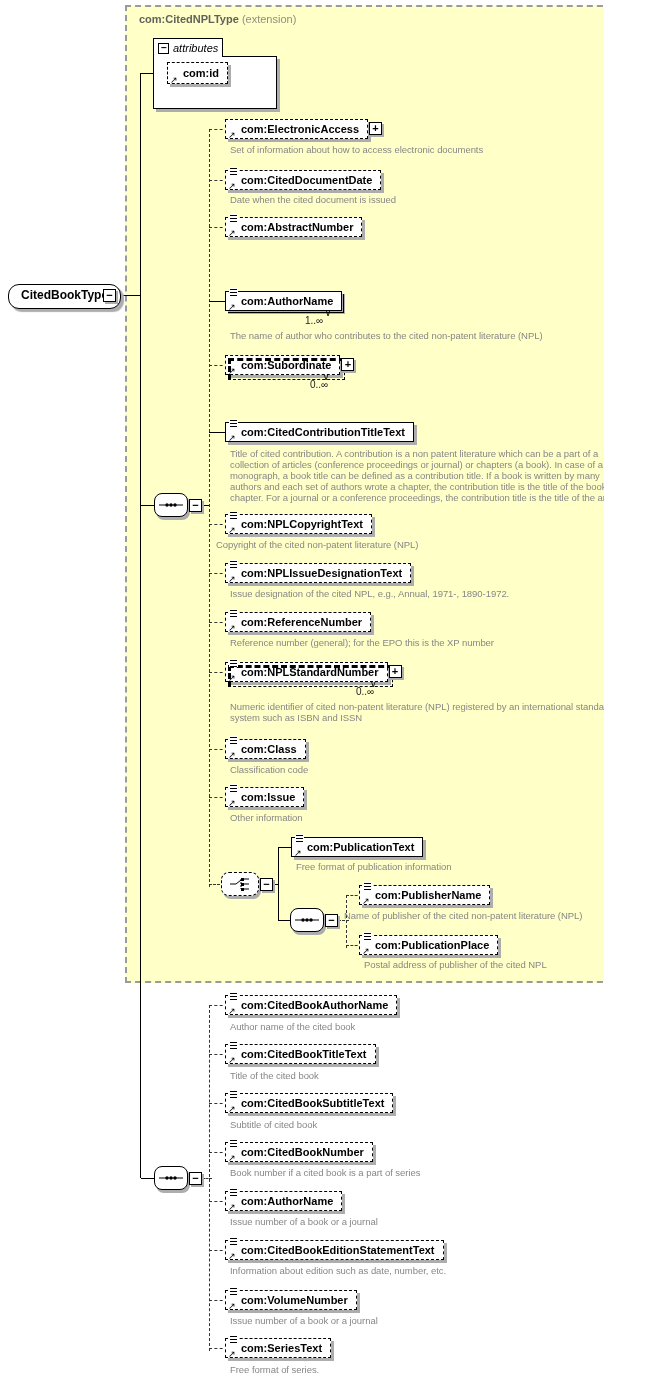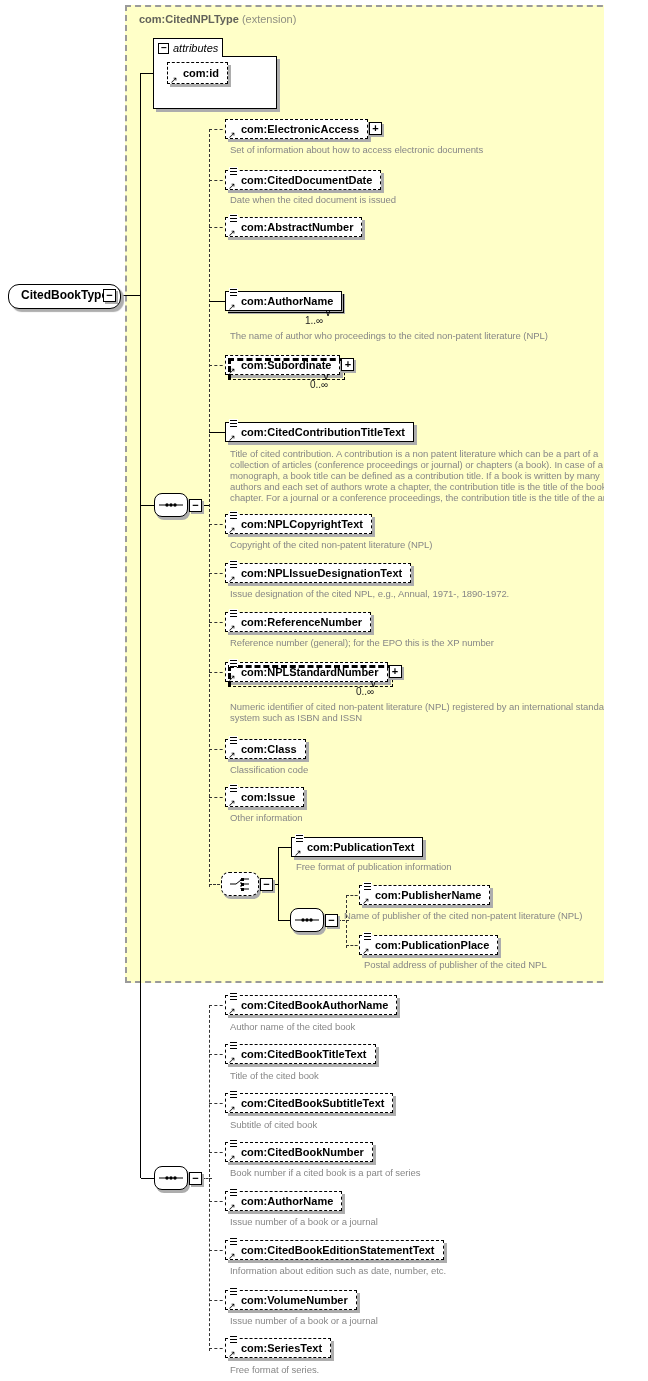--- a/index.html
+++ b/index.html
@@ -132,21 +132,21 @@
     <span>com:AbstractNumber</span>
   </div>
 
   <div class="el multi" style="left:225px;top:291px">
     <span class="lines-icon"></span>
     <span class="arrow-icon">↗</span>
     <span>com:AuthorName</span>
     <span class="chevron">∨</span>
   </div>
   <div class="occurs" style="left:305px;top:315px">1..∞</div>
-  <div class="desc" style="left:230px;top:330px">The name of author who proceedings to the cited non-patent literature (NPL)</div>
+  <div class="desc" style="left:230px;top:330px">The name of author who contributes to the cited non-patent literature (NPL)</div>
 
   <div class="el opt multi" style="left:225px;top:355px">
     <span class="arrow-icon">↗</span>
     <span>com:Subordinate</span>
     <span class="toggle inner"><span>+</span></span>
     <span class="chevron">∨</span>
   </div>
   <div class="occurs" style="left:310px;top:379px">0..∞</div>
 
   <div class="el" style="left:225px;top:422px">
@@ -154,21 +154,21 @@
     <span class="arrow-icon">↗</span>
     <span>com:CitedContributionTitleText</span>
   </div>
   <div class="desc wrap" style="left:230px;top:448px">Title of cited contribution. A contribution is a non patent literature which can be a part of a collection of articles (conference proceedings or journal) or chapters (a book). In case of a monograph, a book title can be defined as a contribution title. If a book is written by many authors and each set of authors wrote a chapter, the contribution title is the title of the book chapter. For a journal or a conference proceedings, the contribution title is the title of the article.</div>
 
   <div class="el opt" style="left:225px;top:514px">
     <span class="lines-icon"></span>
     <span class="arrow-icon">↗</span>
     <span>com:NPLCopyrightText</span>
   </div>
-  <div class="desc" style="left:230px;top:539px">Copyright of the cited non-patent literature (NPL)</div>
+  <div class="desc" style="left:216px;top:539px">Copyright of the cited non-patent literature (NPL)</div>
 
   <div class="el opt" style="left:225px;top:563px">
     <span class="lines-icon"></span>
     <span class="arrow-icon">↗</span>
     <span>com:NPLIssueDesignationText</span>
   </div>
   <div class="desc" style="left:230px;top:588px">Issue designation of the cited NPL, e.g., Annual, 1971-, 1890-1972.</div>
 
   <div class="el opt" style="left:225px;top:612px">
     <span class="lines-icon"></span>

